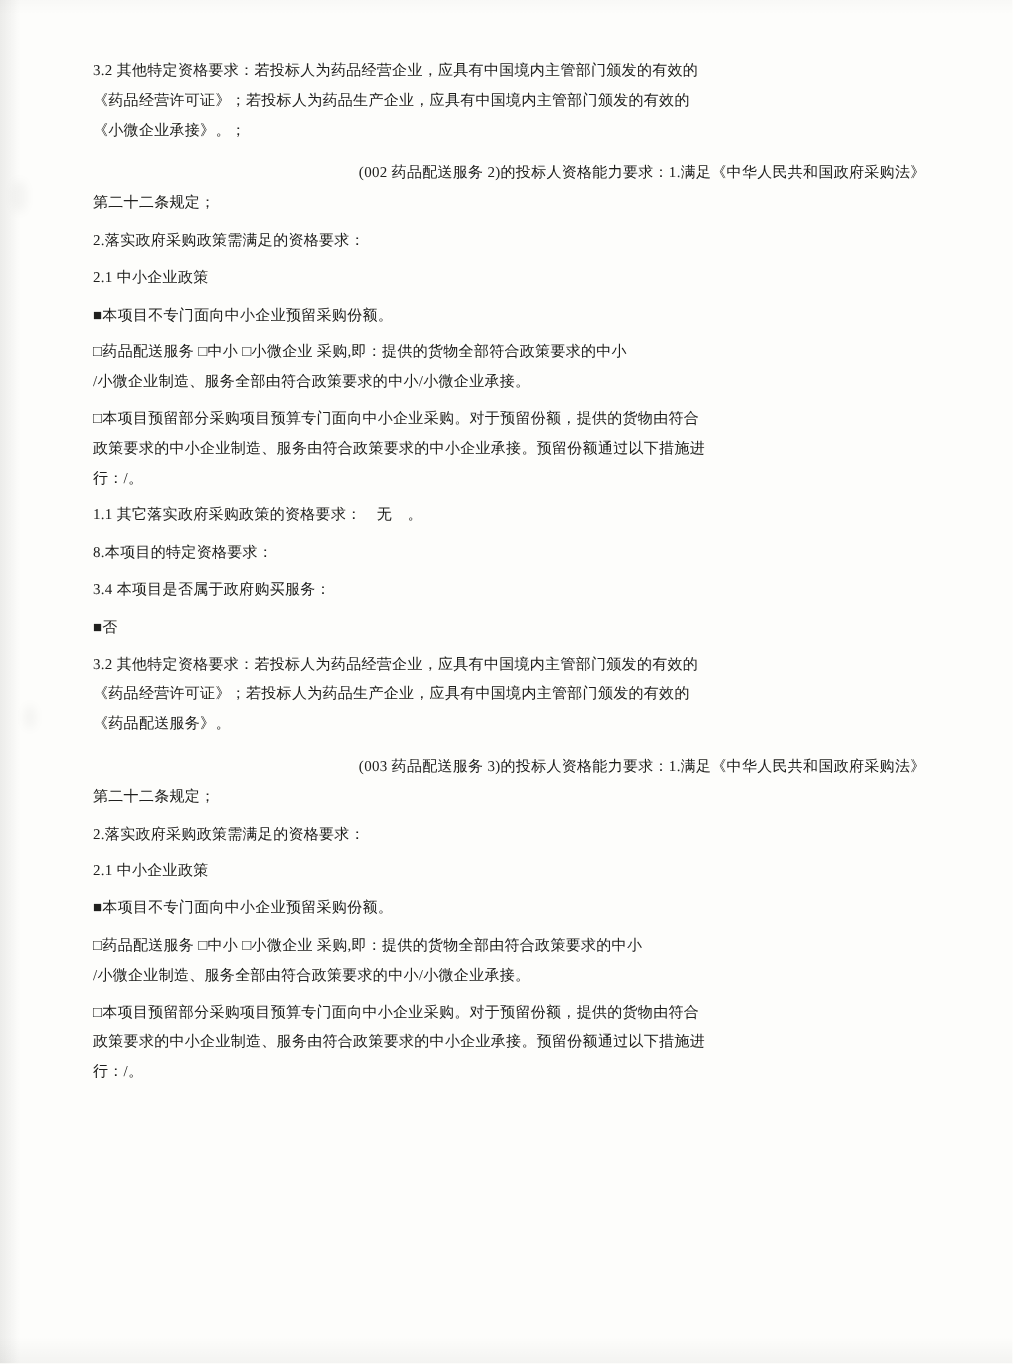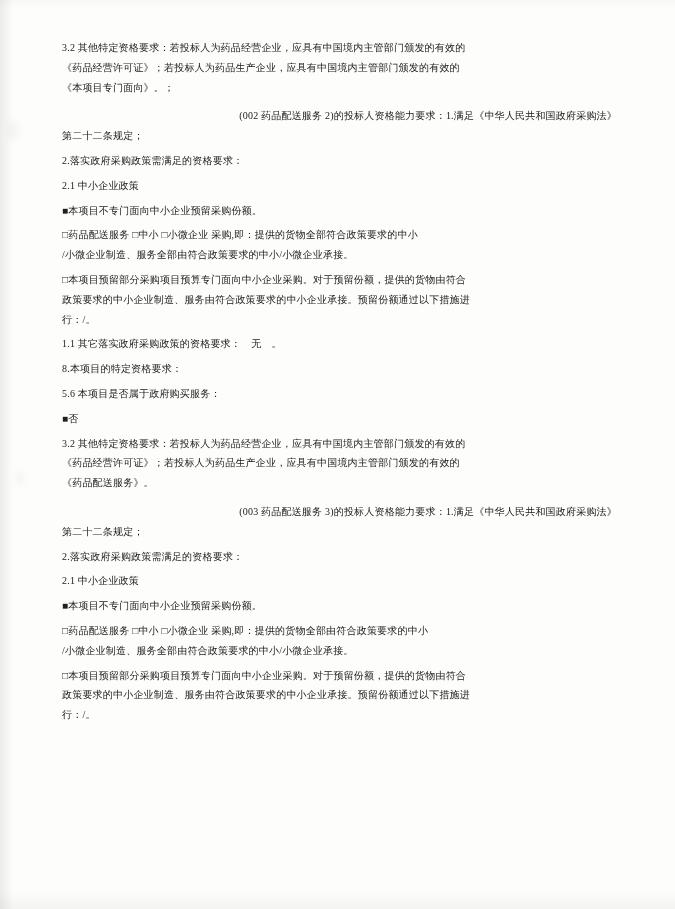--- a/index.html
+++ b/index.html
@@ -78,21 +78,21 @@
 
 <div class="page">
   <div class="edge-shade"></div>
   <div class="edge-shade-bottom"></div>
   <div class="smudge" style="left:8px; top:120px; width:10px; height:22px;"></div>
   <div class="smudge" style="left:16px; top:470px; width:8px; height:16px;"></div>
 
   <div class="doc-body blur-soft">
     <p class="line">3.2 其他特定资格要求：若投标人为药品经营企业，应具有中国境内主管部门颁发的有效的</p>
     <p class="line">《药品经营许可证》；若投标人为药品生产企业，应具有中国境内主管部门颁发的有效的</p>
-    <p class="line">《本项目专门面向》。；</p>
+    <p class="line">《小微企业承接》。；</p>
     <div class="spacer-md"></div>
     <p class="line indent">(002 药品配送服务 2)的投标人资格能力要求：1.满足《中华人民共和国政府采购法》</p>
     <p class="line">第二十二条规定；</p>
     <div class="spacer-sm"></div>
     <p class="line">2.落实政府采购政策需满足的资格要求：</p>
     <div class="spacer-sm"></div>
     <p class="line">2.1 中小企业政策</p>
     <div class="spacer-sm"></div>
     <p class="line">■本项目不专门面向中小企业预留采购份额。</p>
     <div class="spacer-sm"></div>
@@ -100,21 +100,21 @@
     <p class="line">/小微企业制造、服务全部由符合政策要求的中小/小微企业承接。</p>
     <div class="spacer-sm"></div>
     <p class="line">□本项目预留部分采购项目预算专门面向中小企业采购。对于预留份额，提供的货物由符合</p>
     <p class="line">政策要求的中小企业制造、服务由符合政策要求的中小企业承接。预留份额通过以下措施进</p>
     <p class="line">行：/。</p>
     <div class="spacer-sm"></div>
     <p class="line">1.1 其它落实政府采购政策的资格要求：　无　。</p>
     <div class="spacer-sm"></div>
     <p class="line">8.本项目的特定资格要求：</p>
     <div class="spacer-sm"></div>
-    <p class="line">5.6 本项目是否属于政府购买服务：</p>
+    <p class="line">3.4 本项目是否属于政府购买服务：</p>
     <div class="spacer-sm"></div>
     <p class="line">■否</p>
     <div class="spacer-sm"></div>
     <p class="line">3.2 其他特定资格要求：若投标人为药品经营企业，应具有中国境内主管部门颁发的有效的</p>
     <p class="line">《药品经营许可证》；若投标人为药品生产企业，应具有中国境内主管部门颁发的有效的</p>
     <p class="line">《药品配送服务》。</p>
     <div class="spacer-md"></div>
     <p class="line indent">(003 药品配送服务 3)的投标人资格能力要求：1.满足《中华人民共和国政府采购法》</p>
     <p class="line">第二十二条规定；</p>
     <div class="spacer-sm"></div>

